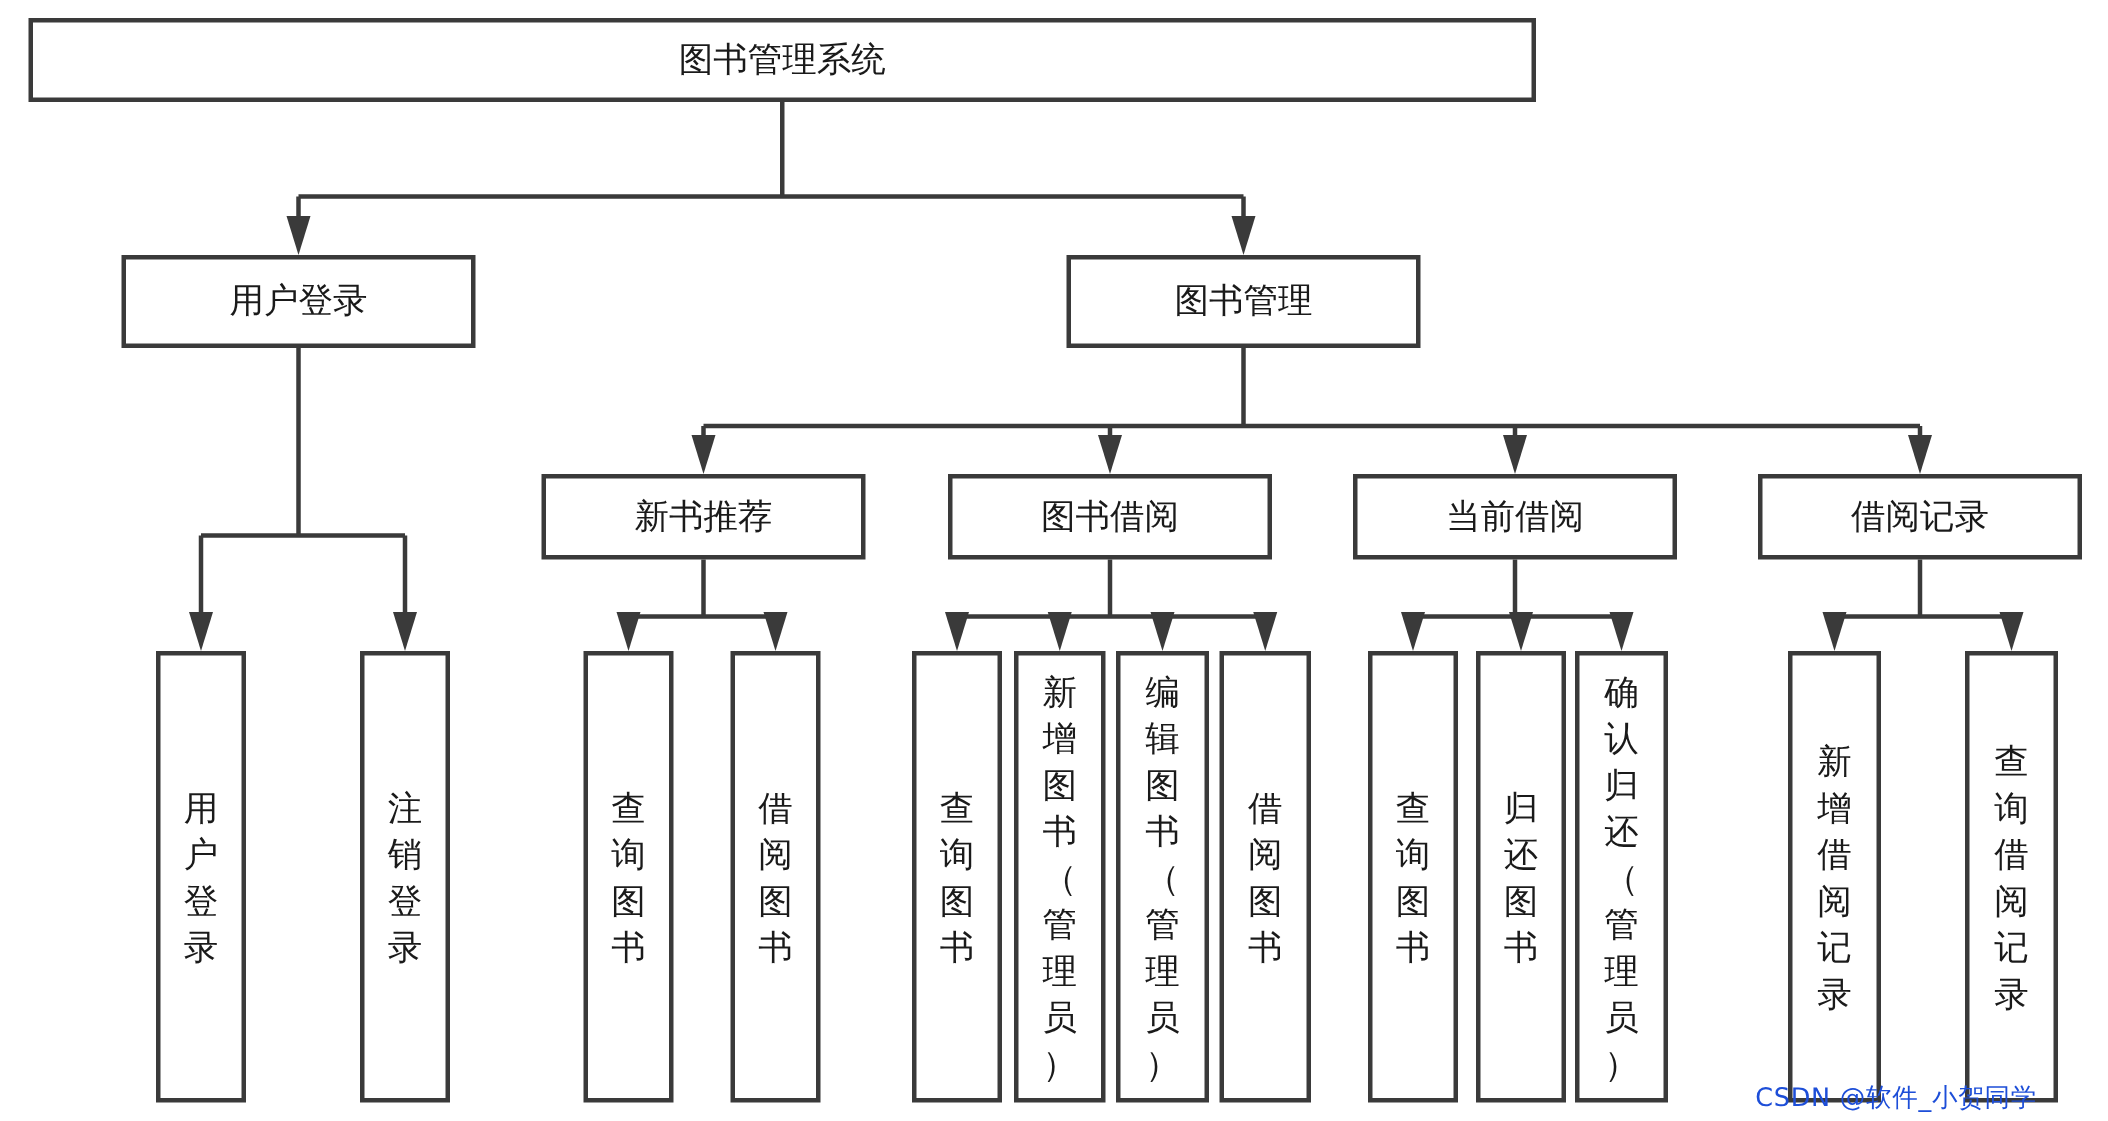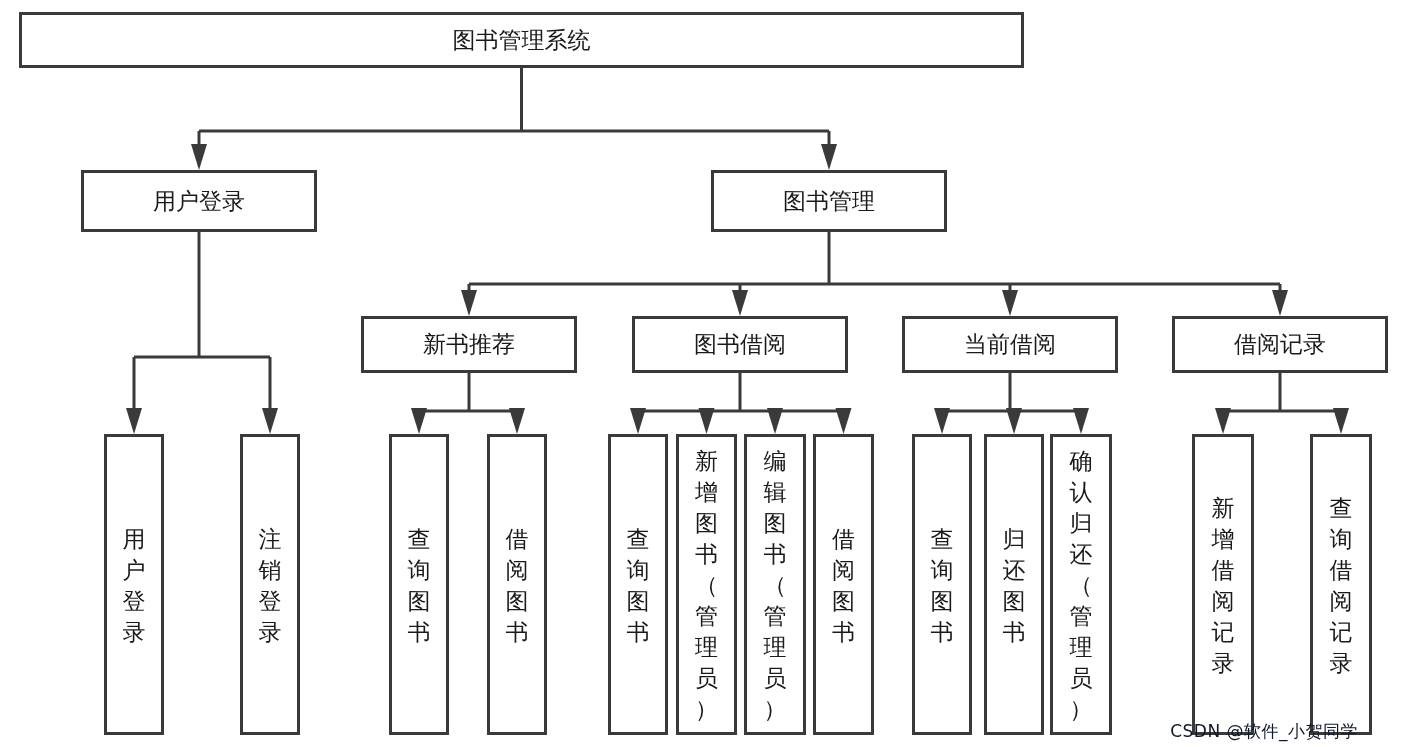--- a/index.html
+++ b/index.html
@@ -55,21 +55,21 @@
     font-size: 23px;
     fill: #1a1a1a;
     text-anchor: middle;
   }
   .watermark-text {
     position: absolute;
     right: 8px;
     bottom: 4px;
     font-family: "DejaVu Sans", "Liberation Sans", sans-serif;
     font-size: 17px;
-    color: #0f172a;
+    color: #1d4ed8;
     letter-spacing: 0.5px;
     user-select: none;
     white-space: nowrap;
   }
 </style>
 </head>
 <body>
 
 <div id="diagram-root">
   <svg class="tree-canvas" viewBox="0 0 1405 747" xmlns="http://www.w3.org/2000/svg">

